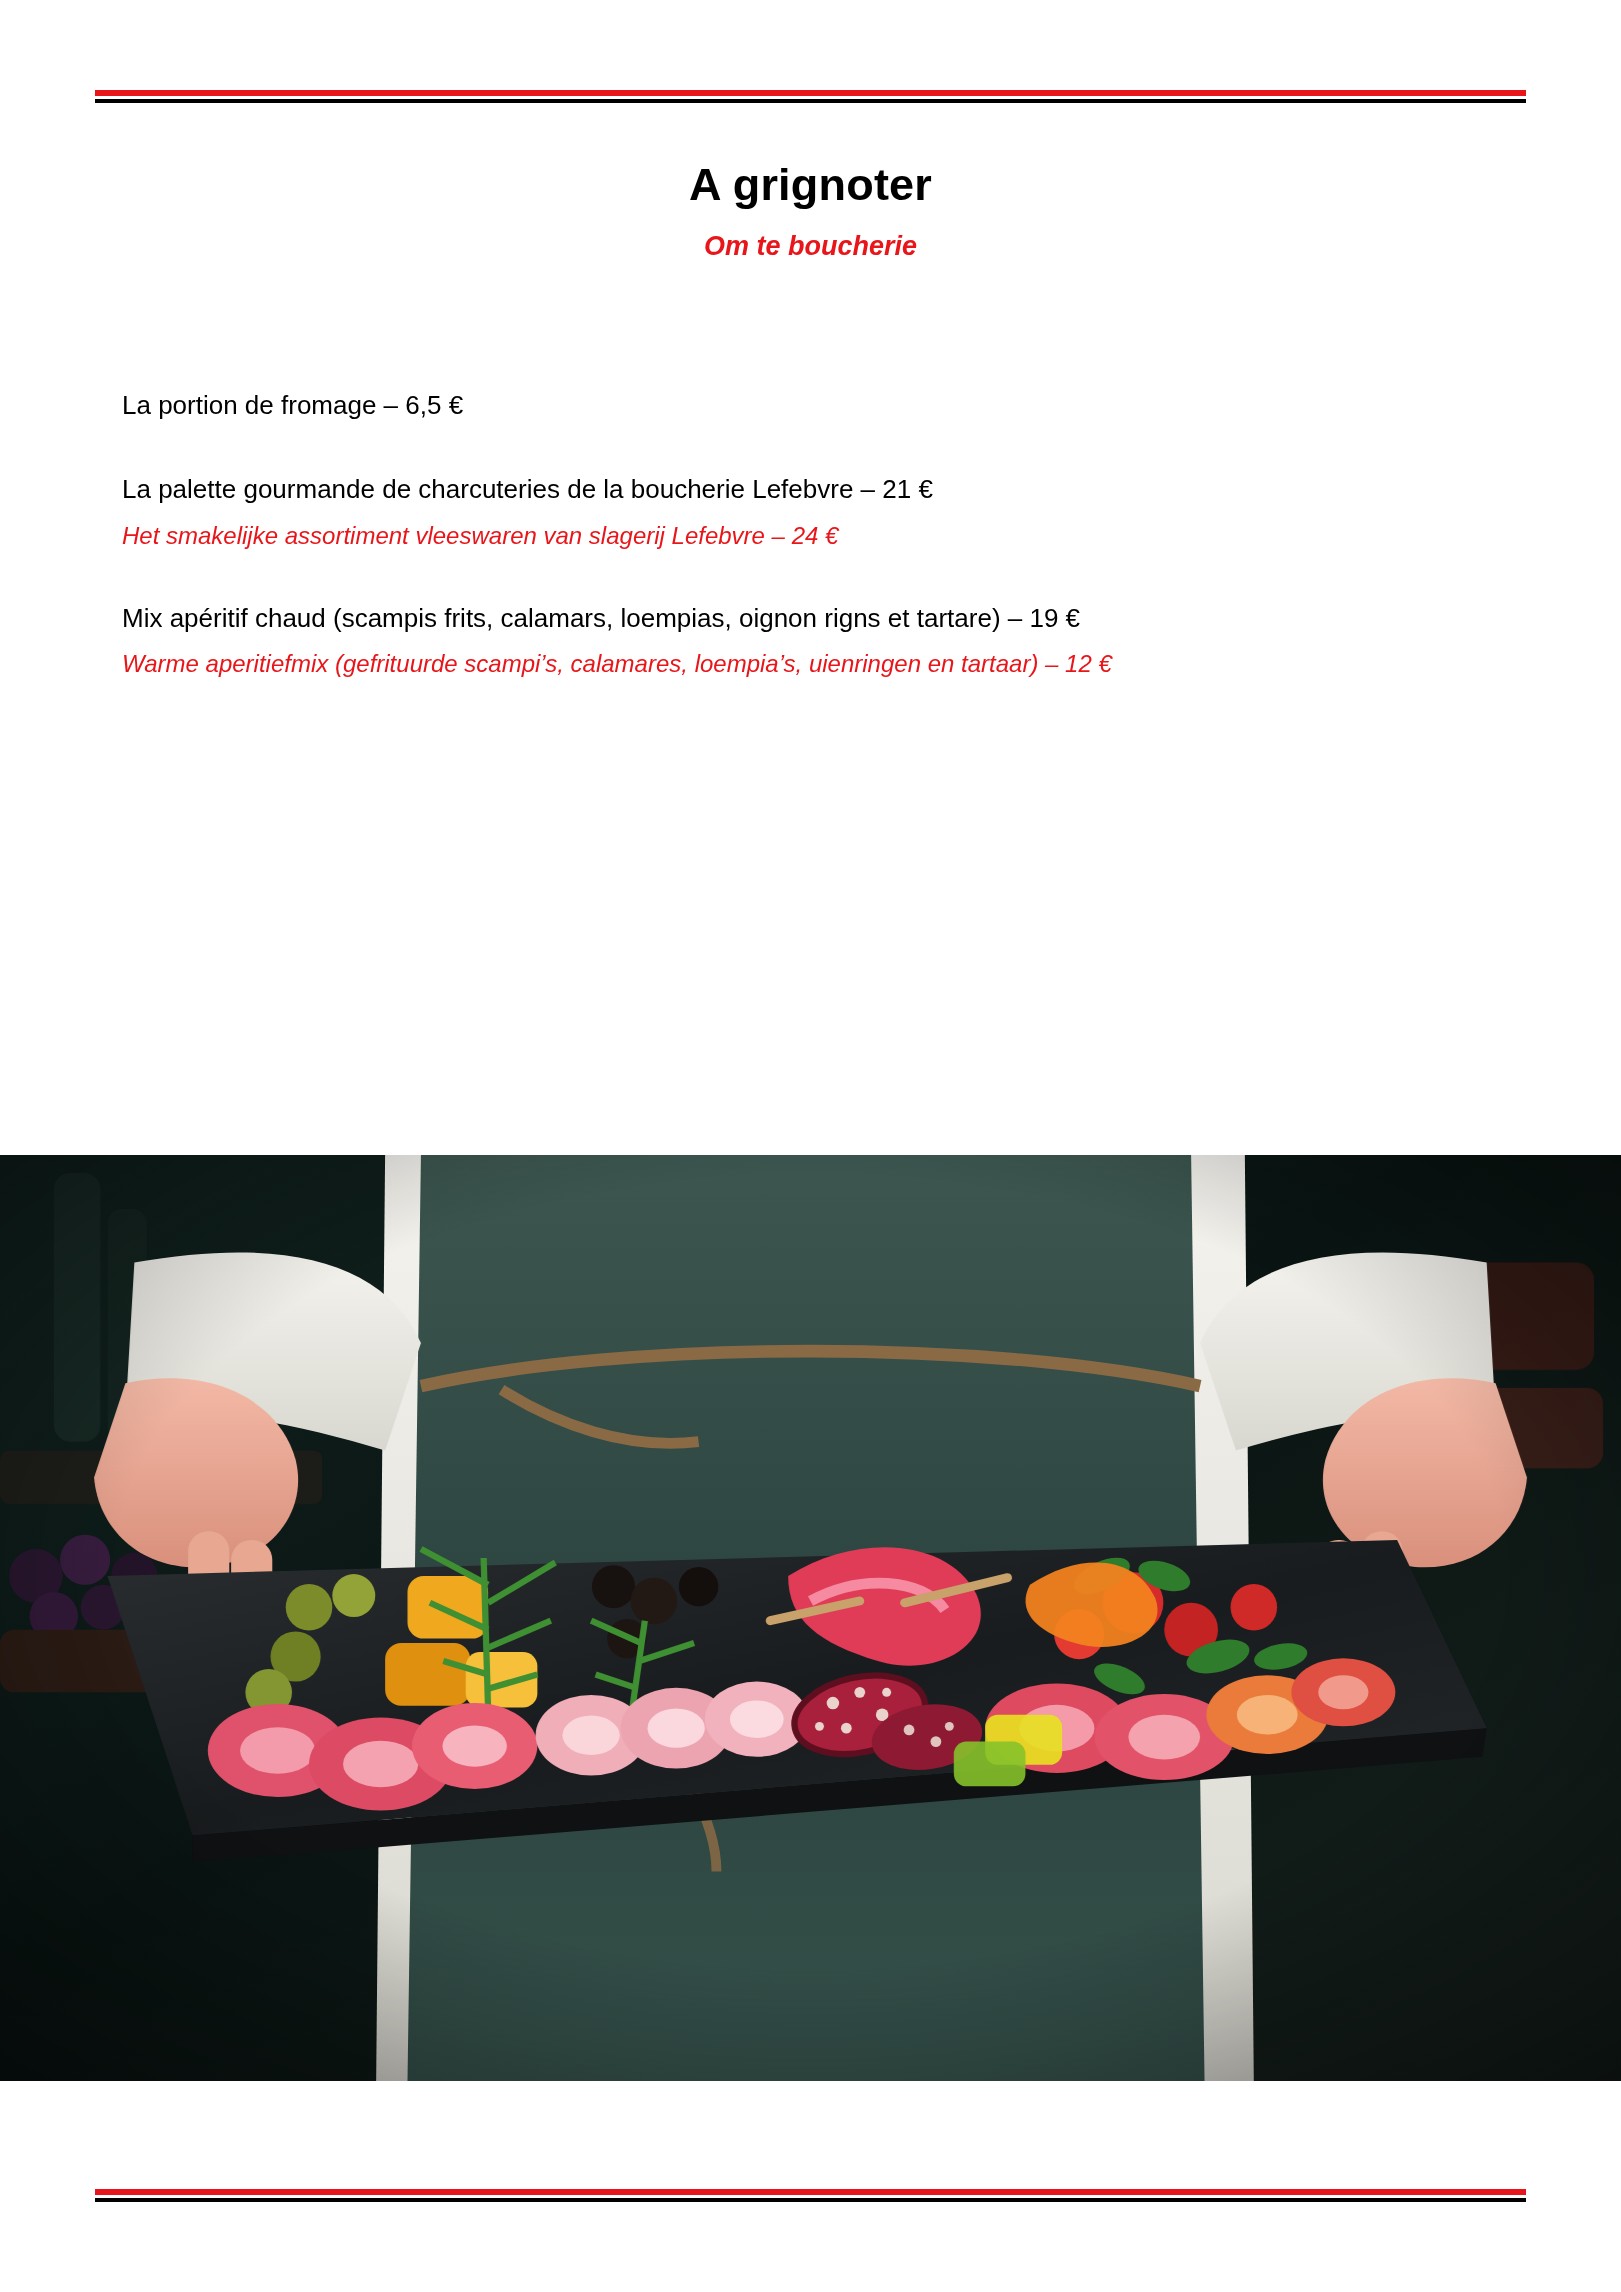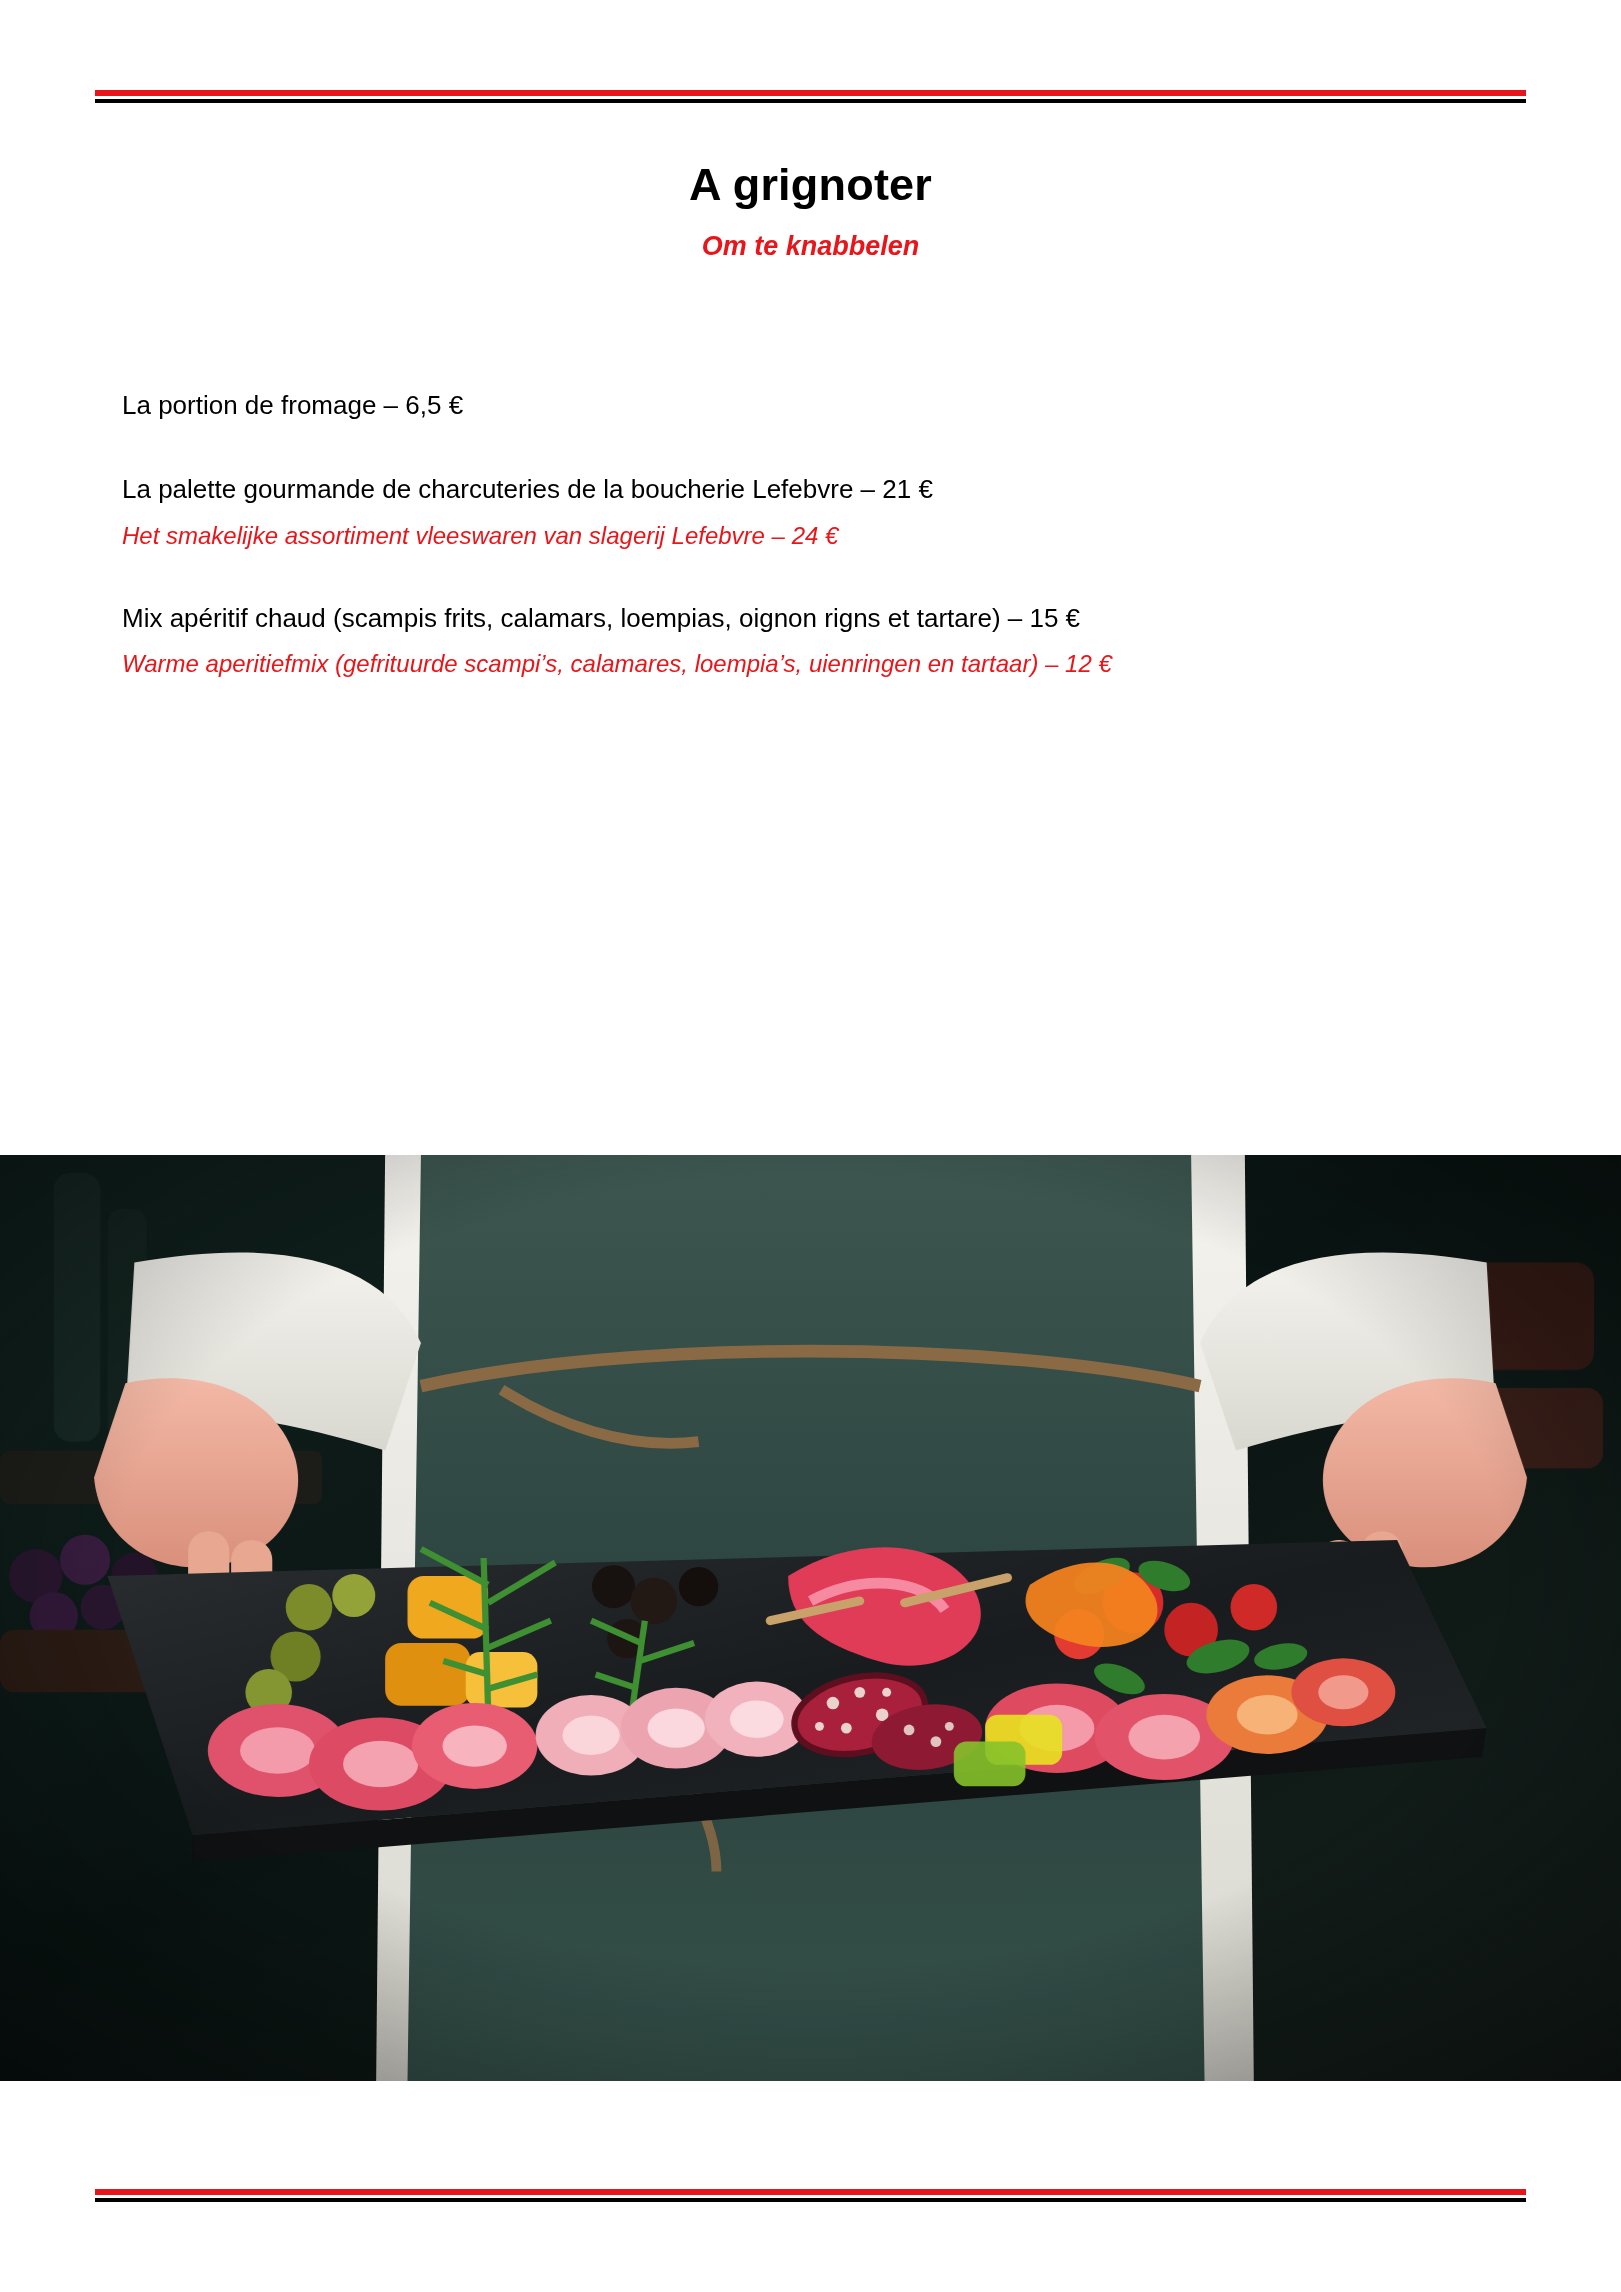--- a/index.html
+++ b/index.html
@@ -115,35 +115,35 @@
 
 <div class="page">
 
   <div class="rule-wrap top">
     <div class="rule-red"></div>
     <div class="rule-gap"></div>
     <div class="rule-black"></div>
   </div>
 
   <div class="title">A grignoter</div>
-  <div class="subtitle">Om te knabbelen</div>
+  <div class="subtitle">Om te boucherie</div>
 
   <div class="menu">
 
     <div class="menu-item">
       <div class="item-fr">La portion de fromage – 6,5 €</div>
     </div>
 
     <div class="menu-item">
       <div class="item-fr">La palette gourmande de charcuteries de la boucherie Lefebvre – 21 €</div>
       <div class="item-nl">Het smakelijke assortiment vleeswaren van slagerij Lefebvre – 24 €</div>
     </div>
 
     <div class="menu-item">
-      <div class="item-fr">Mix apéritif chaud (scampis frits, calamars, loempias, oignon rigns et tartare) – 15 €</div>
+      <div class="item-fr">Mix apéritif chaud (scampis frits, calamars, loempias, oignon rigns et tartare) – 19 €</div>
       <div class="item-nl">Warme aperitiefmix (gefrituurde scampi’s, calamares, loempia’s, uienringen en tartaar) – 12 €</div>
     </div>
 
   </div>
 
   <div class="photo">
     <svg width="1621" height="926" viewBox="0 0 1810 1034" xmlns="http://www.w3.org/2000/svg" aria-hidden="true">
       <defs>
         <linearGradient id="bgG" x1="0" y1="0" x2="1" y2="1">
           <stop offset="0%" stop-color="#11221f"></stop>

